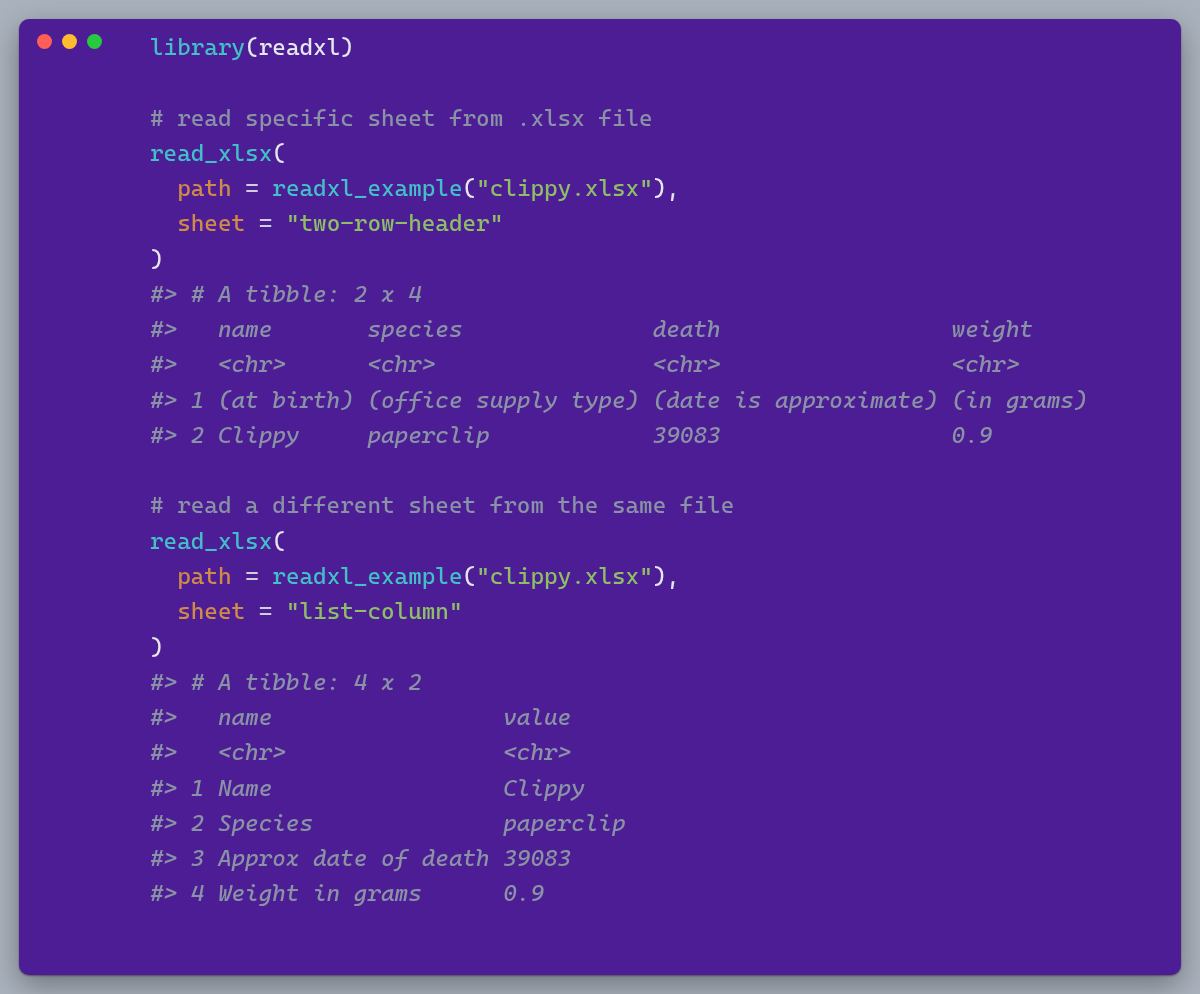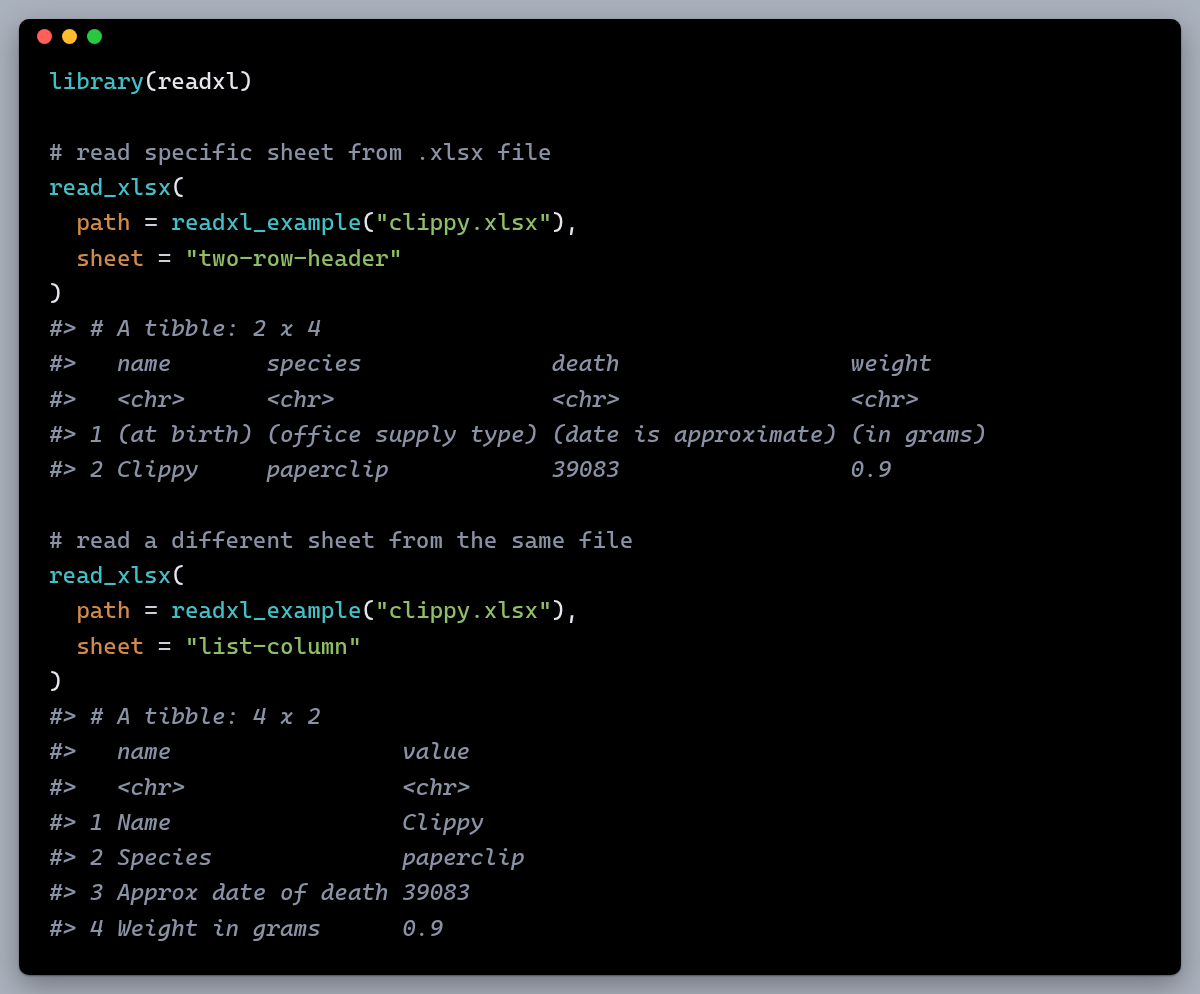--- a/index.html
+++ b/index.html
@@ -14,26 +14,25 @@
   .stage {
     width: 1200px;
     height: 994px;
     display: flex;
     align-items: center;
     justify-content: center;
   }
   .window {
     width: 1162px;
     height: 956px;
-    background: #000000;
+    background: #4c1d95;
     border-radius: 10px;
     box-shadow: 0 10px 30px rgba(0,0,0,.35), 0 1px 2px rgba(0,0,0,.4);
     overflow: hidden;
     display: flex;
-    flex-direction: column;
   }
   .titlebar {
     height: 44px;
     display: flex;
     align-items: center;
     padding: 0 18px;
     gap: 10px;
   }
   .dot {
     width: 15px; height: 15px; border-radius: 50%;

